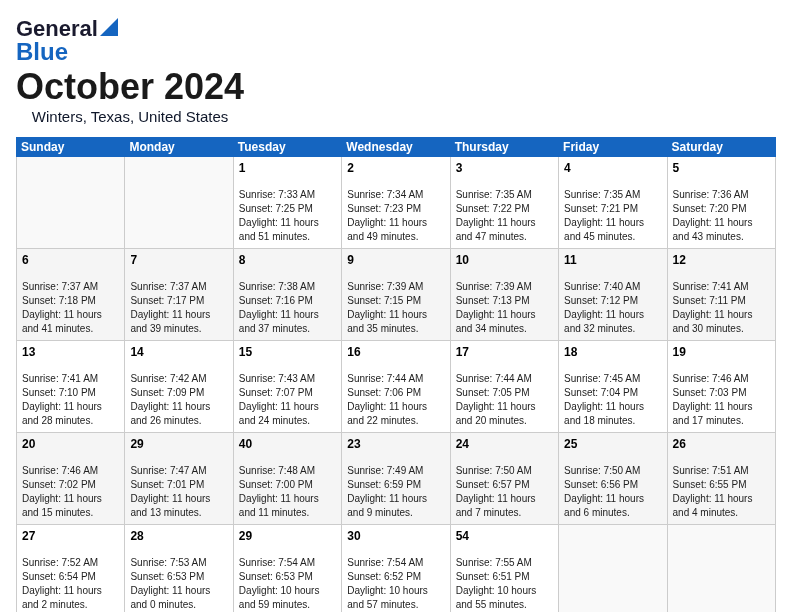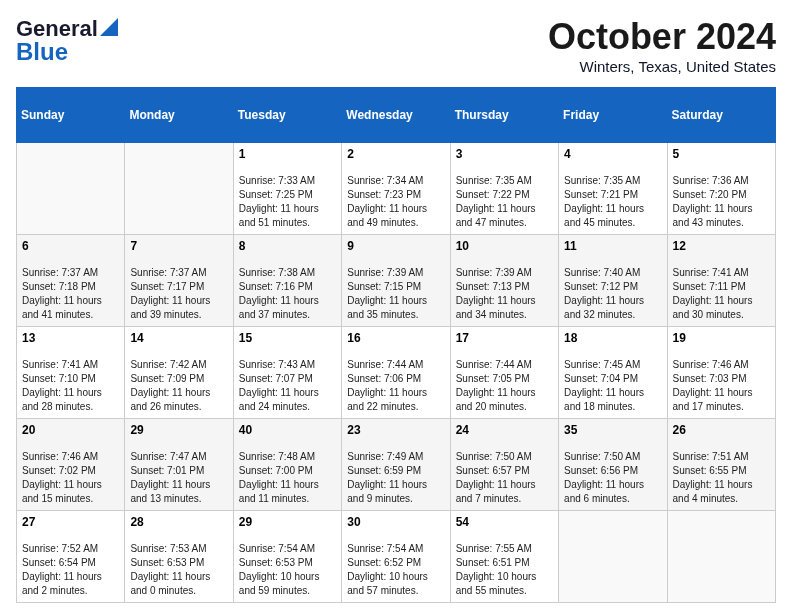--- a/index.html
+++ b/index.html
@@ -8,51 +8,52 @@
       background: #fff;
       width: 792px;
       min-height: 612px;
       padding: 16px;
     }
     .header {
       display: flex;
       align-items: flex-start;
       justify-content: space-between;
       margin-bottom: 12px;
+      flex-direction: column;
     }
     .logo {
       display: flex;
       flex-direction: column;
       align-items: flex-start;
     }
     .logo-line {
       display: flex;
       align-items: center;
     }
     .title-area {
-      text-align: right;
+      text-align: center;
     }
     .month-title {
       font-size: 36px;
       font-weight: bold;
       color: #1a1a1a;
     }
     .location {
       font-size: 15px;
       color: #0f172a;
     }
     table {
       width: 100%;
       border-collapse: collapse;
       font-size: 11px;
     }
     th {
       background-color: #1565c0;
       color: #fff;
-      padding: 20px 4px;
+      padding: 2px 4px;
       text-align: left;
       font-size: 12px;
       font-weight: bold;
       border: 1px solid #1565c0;
     }
     td {
       border: 1px solid #ccc;
       vertical-align: top;
       padding: 4px 5px;
       min-height: 70px;
@@ -209,21 +210,21 @@
         </td>
         <td>
           <span class="day-num">23</span>
           <div class="day-info">Sunrise: 7:49 AM<br>Sunset: 6:59 PM<br>Daylight: 11 hours and 9 minutes.</div>
         </td>
         <td>
           <span class="day-num">24</span>
           <div class="day-info">Sunrise: 7:50 AM<br>Sunset: 6:57 PM<br>Daylight: 11 hours and 7 minutes.</div>
         </td>
         <td>
-          <span class="day-num">35</span>
+          <span class="day-num">25</span>
           <div class="day-info">Sunrise: 7:50 AM<br>Sunset: 6:56 PM<br>Daylight: 11 hours and 6 minutes.</div>
         </td>
         <td>
           <span class="day-num">26</span>
           <div class="day-info">Sunrise: 7:51 AM<br>Sunset: 6:55 PM<br>Daylight: 11 hours and 4 minutes.</div>
         </td>
       </tr>
       <tr>
         <td>
           <span class="day-num">27</span>

